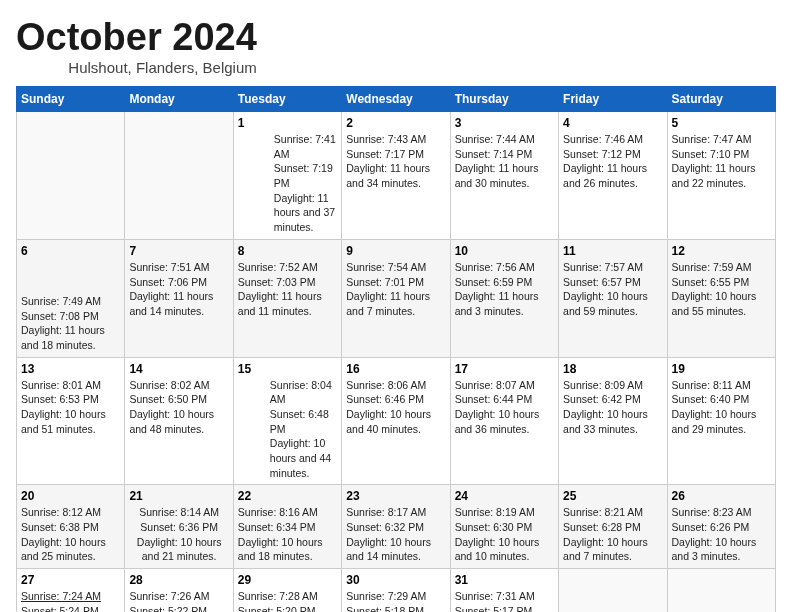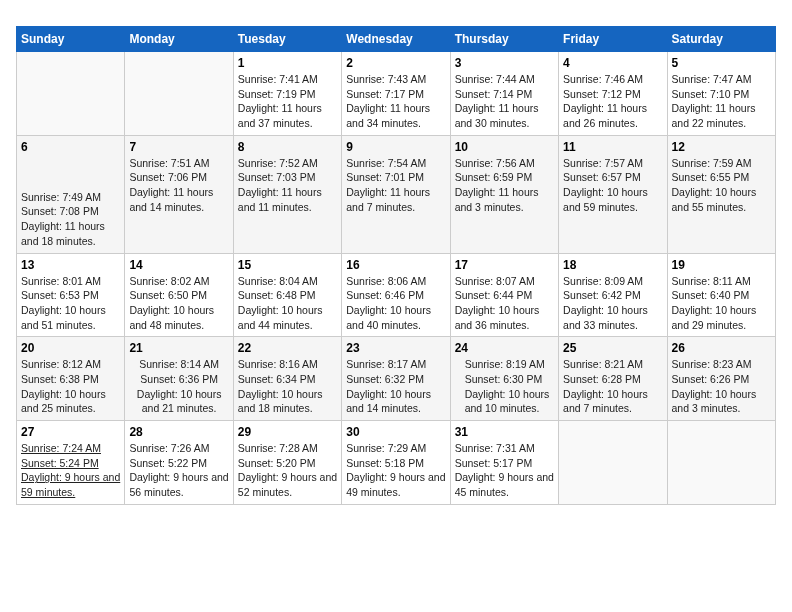--- a/index.html
+++ b/index.html
@@ -75,41 +75,45 @@
     }
     .logo-container {
       display: flex;
       align-items: center;
     }
   </style>
 </head>
 <body>
 
 <div class="header">
+  <div class="title-section">
+    <div class="month-title">October 2024</div>
+    <div class="location-subtitle">Hulshout, Flanders, Belgium</div>
+  </div>
 </div>
 
 <table class="calendar">
   <thead>
     <tr>
     <th>Sunday</th>
         <th>Monday</th>
         <th>Tuesday</th>
         <th>Wednesday</th>
         <th>Thursday</th>
         <th>Friday</th>
         <th>Saturday</th>
       </tr>
   </thead>
   <tbody id="calendar-body">
   <tr>
         <td class="empty-cell"></td>
         <td class="empty-cell"></td>
         <td>
           <span class="day-number">1</span>
-          <div class="day-info" style="white-space: pre-line;">Sunrise: 7:41 AM
+          <div class="day-info" style="white-space: pre-line; margin-left: 36px;">Sunrise: 7:41 AM
 Sunset: 7:19 PM
 Daylight: 11 hours and 37 minutes.</div>
         </td>
         <td>
           <span class="day-number">2</span>
           <div class="day-info" style="white-space: pre-line;">Sunrise: 7:43 AM
 Sunset: 7:17 PM
 Daylight: 11 hours and 34 minutes.</div>
         </td>
         <td>
@@ -183,21 +187,21 @@
 Daylight: 10 hours and 51 minutes.</div>
         </td>
         <td>
           <span class="day-number">14</span>
           <div class="day-info" style="white-space: pre-line;">Sunrise: 8:02 AM
 Sunset: 6:50 PM
 Daylight: 10 hours and 48 minutes.</div>
         </td>
         <td>
           <span class="day-number">15</span>
-          <div class="day-info" style="white-space: pre-line;">Sunrise: 8:04 AM
+          <div class="day-info" style="white-space: pre-line; margin-left: 32px;">Sunrise: 8:04 AM
 Sunset: 6:48 PM
 Daylight: 10 hours and 44 minutes.</div>
         </td>
         <td>
           <span class="day-number">16</span>
           <div class="day-info" style="white-space: pre-line;">Sunrise: 8:06 AM
 Sunset: 6:46 PM
 Daylight: 10 hours and 40 minutes.</div>
         </td>
         <td>
@@ -239,21 +243,21 @@
 Daylight: 10 hours and 18 minutes.</div>
         </td>
         <td>
           <span class="day-number">23</span>
           <div class="day-info" style="white-space: pre-line;">Sunrise: 8:17 AM
 Sunset: 6:32 PM
 Daylight: 10 hours and 14 minutes.</div>
         </td>
         <td>
           <span class="day-number">24</span>
-          <div class="day-info" style="white-space: pre-line; margin-left: 10px;">Sunrise: 8:19 AM
+          <div class="day-info" style="white-space: pre-line;">Sunrise: 8:19 AM
 Sunset: 6:30 PM
 Daylight: 10 hours and 10 minutes.</div>
         </td>
         <td>
           <span class="day-number">25</span>
           <div class="day-info" style="white-space: pre-line;">Sunrise: 8:21 AM
 Sunset: 6:28 PM
 Daylight: 10 hours and 7 minutes.</div>
         </td>
         <td>

